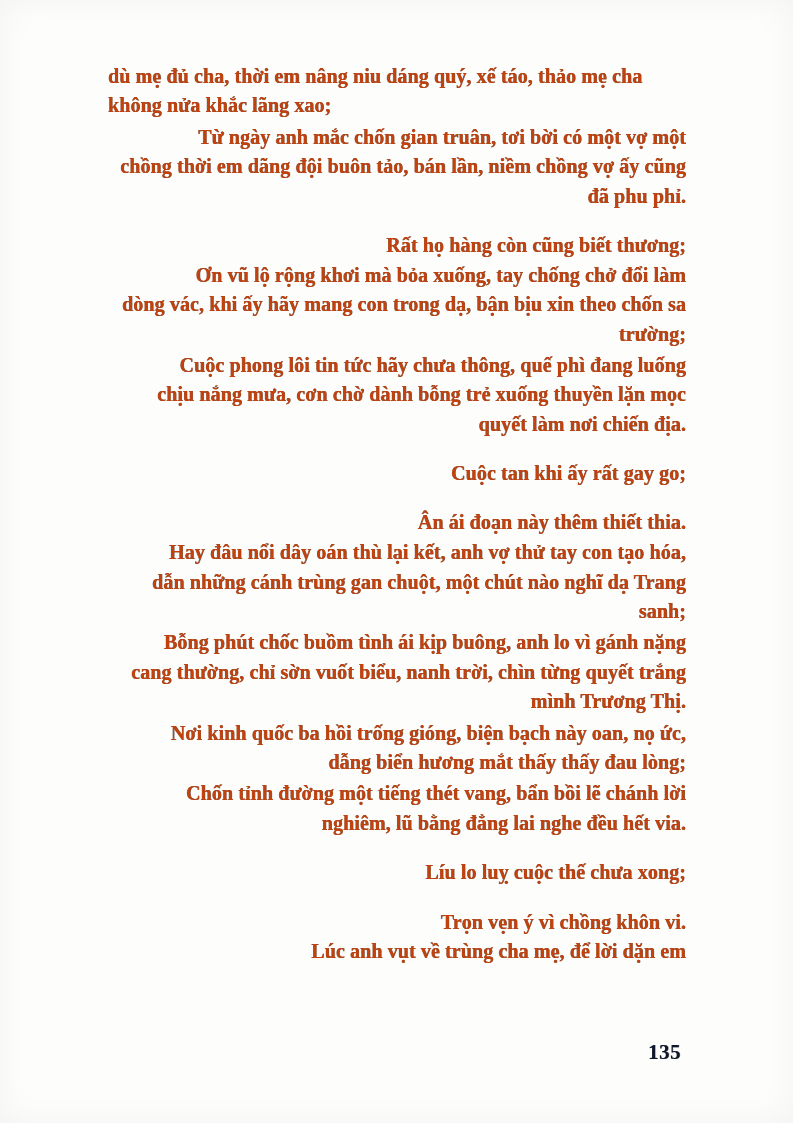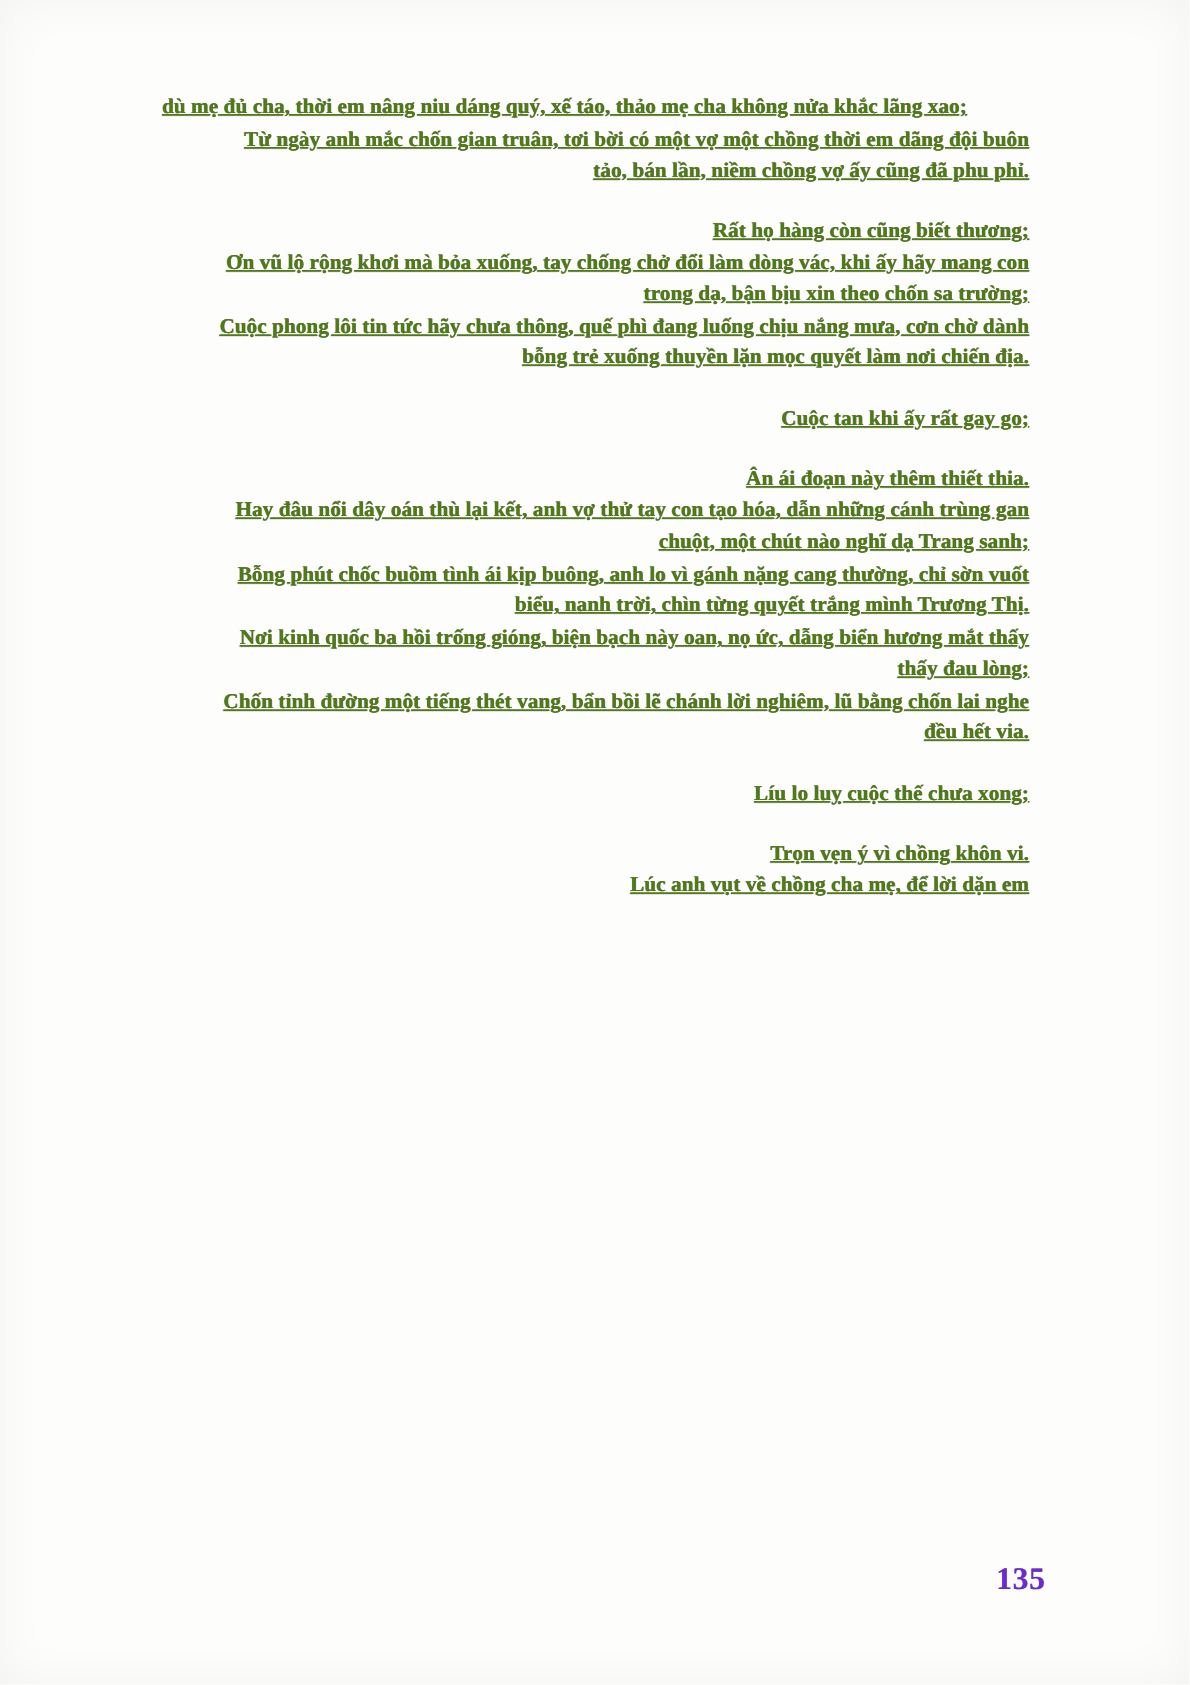--- a/index.html
+++ b/index.html
@@ -29,64 +29,63 @@
     pointer-events: none;
   }
   .text-block {
     position: absolute;
     left: 108px;
     top: 62px;
     width: 578px;
   }
   .para {
     margin: 0 0 0.10em 0;
-    font-size: 14px;
+    font-size: 20px;
     line-height: 1.47;
-    color: #4d7c0f;
+    color: #c2410c;
     text-align: left;
     letter-spacing: 0.1px;
     font-weight: 600;
     
     text-shadow: 0.35px 0 0 rgba(0,0,0,0.55), -0.3px 0.25px 0 rgba(0,0,0,0.28);
-    text-decoration: underline;
   }
   .para.indent {
     text-indent: 2.1em;
     text-align: right;
   }
   .para.tight {
     margin-bottom: 0.02em;
     margin-top: 20px;
   }
   .page-number {
     position: absolute;
-    right: 96px;
+    right: 112px;
     bottom: 58px;
     font-size: 21px;
     font-weight: 700;
-    color: #6d28d9;
+    color: #0f172a;
     letter-spacing: 0.5px;
     text-shadow: 0.4px 0 0 rgba(0,0,0,0.5);
   }
 </style>
 </head>
 <body>
 
 <div class="page">
   <div class="text-block">
     <p class="para">dù mẹ đủ cha, thời em nâng niu dáng quý, xế táo, thảo mẹ cha không nửa khắc lãng xao;</p>
     <p class="para indent">Từ ngày anh mắc chốn gian truân, tơi bời có một vợ một chồng thời em dãng đội buôn tảo, bán lần, niềm chồng vợ ấy cũng đã phu phỉ.</p>
     <p class="para indent tight">Rất họ hàng còn cũng biết thương;</p>
     <p class="para indent">Ơn vũ lộ rộng khơi mà bỏa xuống, tay chống chở đổi làm dòng vác, khi ấy hãy mang con trong dạ, bận bịu xin theo chốn sa trường;</p>
     <p class="para indent">Cuộc phong lôi tin tức hãy chưa thông, quế phì đang luống chịu nắng mưa, cơn chờ dành bỗng trẻ xuống thuyền lặn mọc quyết làm nơi chiến địa.</p>
     <p class="para indent tight">Cuộc tan khi ấy rất gay go;</p>
     <p class="para indent tight">Ân ái đoạn này thêm thiết thia.</p>
     <p class="para indent">Hay đâu nổi dây oán thù lại kết, anh vợ thử tay con tạo hóa, dẫn những cánh trùng gan chuột, một chút nào nghĩ dạ Trang sanh;</p>
     <p class="para indent">Bỗng phút chốc buồm tình ái kịp buông, anh lo vì gánh nặng cang thường, chỉ sờn vuốt biểu, nanh trời, chìn từng quyết trắng mình Trương Thị.</p>
     <p class="para indent">Nơi kinh quốc ba hồi trống gióng, biện bạch này oan, nọ ức, dẫng biển hương mắt thấy thấy đau lòng;</p>
-    <p class="para indent">Chốn tỉnh đường một tiếng thét vang, bẩn bồi lẽ chánh lời nghiêm, lũ bằng chốn lai nghe đều hết via.</p>
+    <p class="para indent">Chốn tỉnh đường một tiếng thét vang, bẩn bồi lẽ chánh lời nghiêm, lũ bằng đẳng lai nghe đều hết via.</p>
     <p class="para indent tight">Líu lo luỵ cuộc thế chưa xong;</p>
     <p class="para indent tight">Trọn vẹn ý vì chồng khôn vi.</p>
-    <p class="para indent">Lúc anh vụt về chồng cha mẹ, để lời dặn em</p>
+    <p class="para indent">Lúc anh vụt về trùng cha mẹ, để lời dặn em</p>
   </div>
   <div class="page-number">135</div>
   <div class="scan-edge"></div>
 </div>
 
 </body></html>

